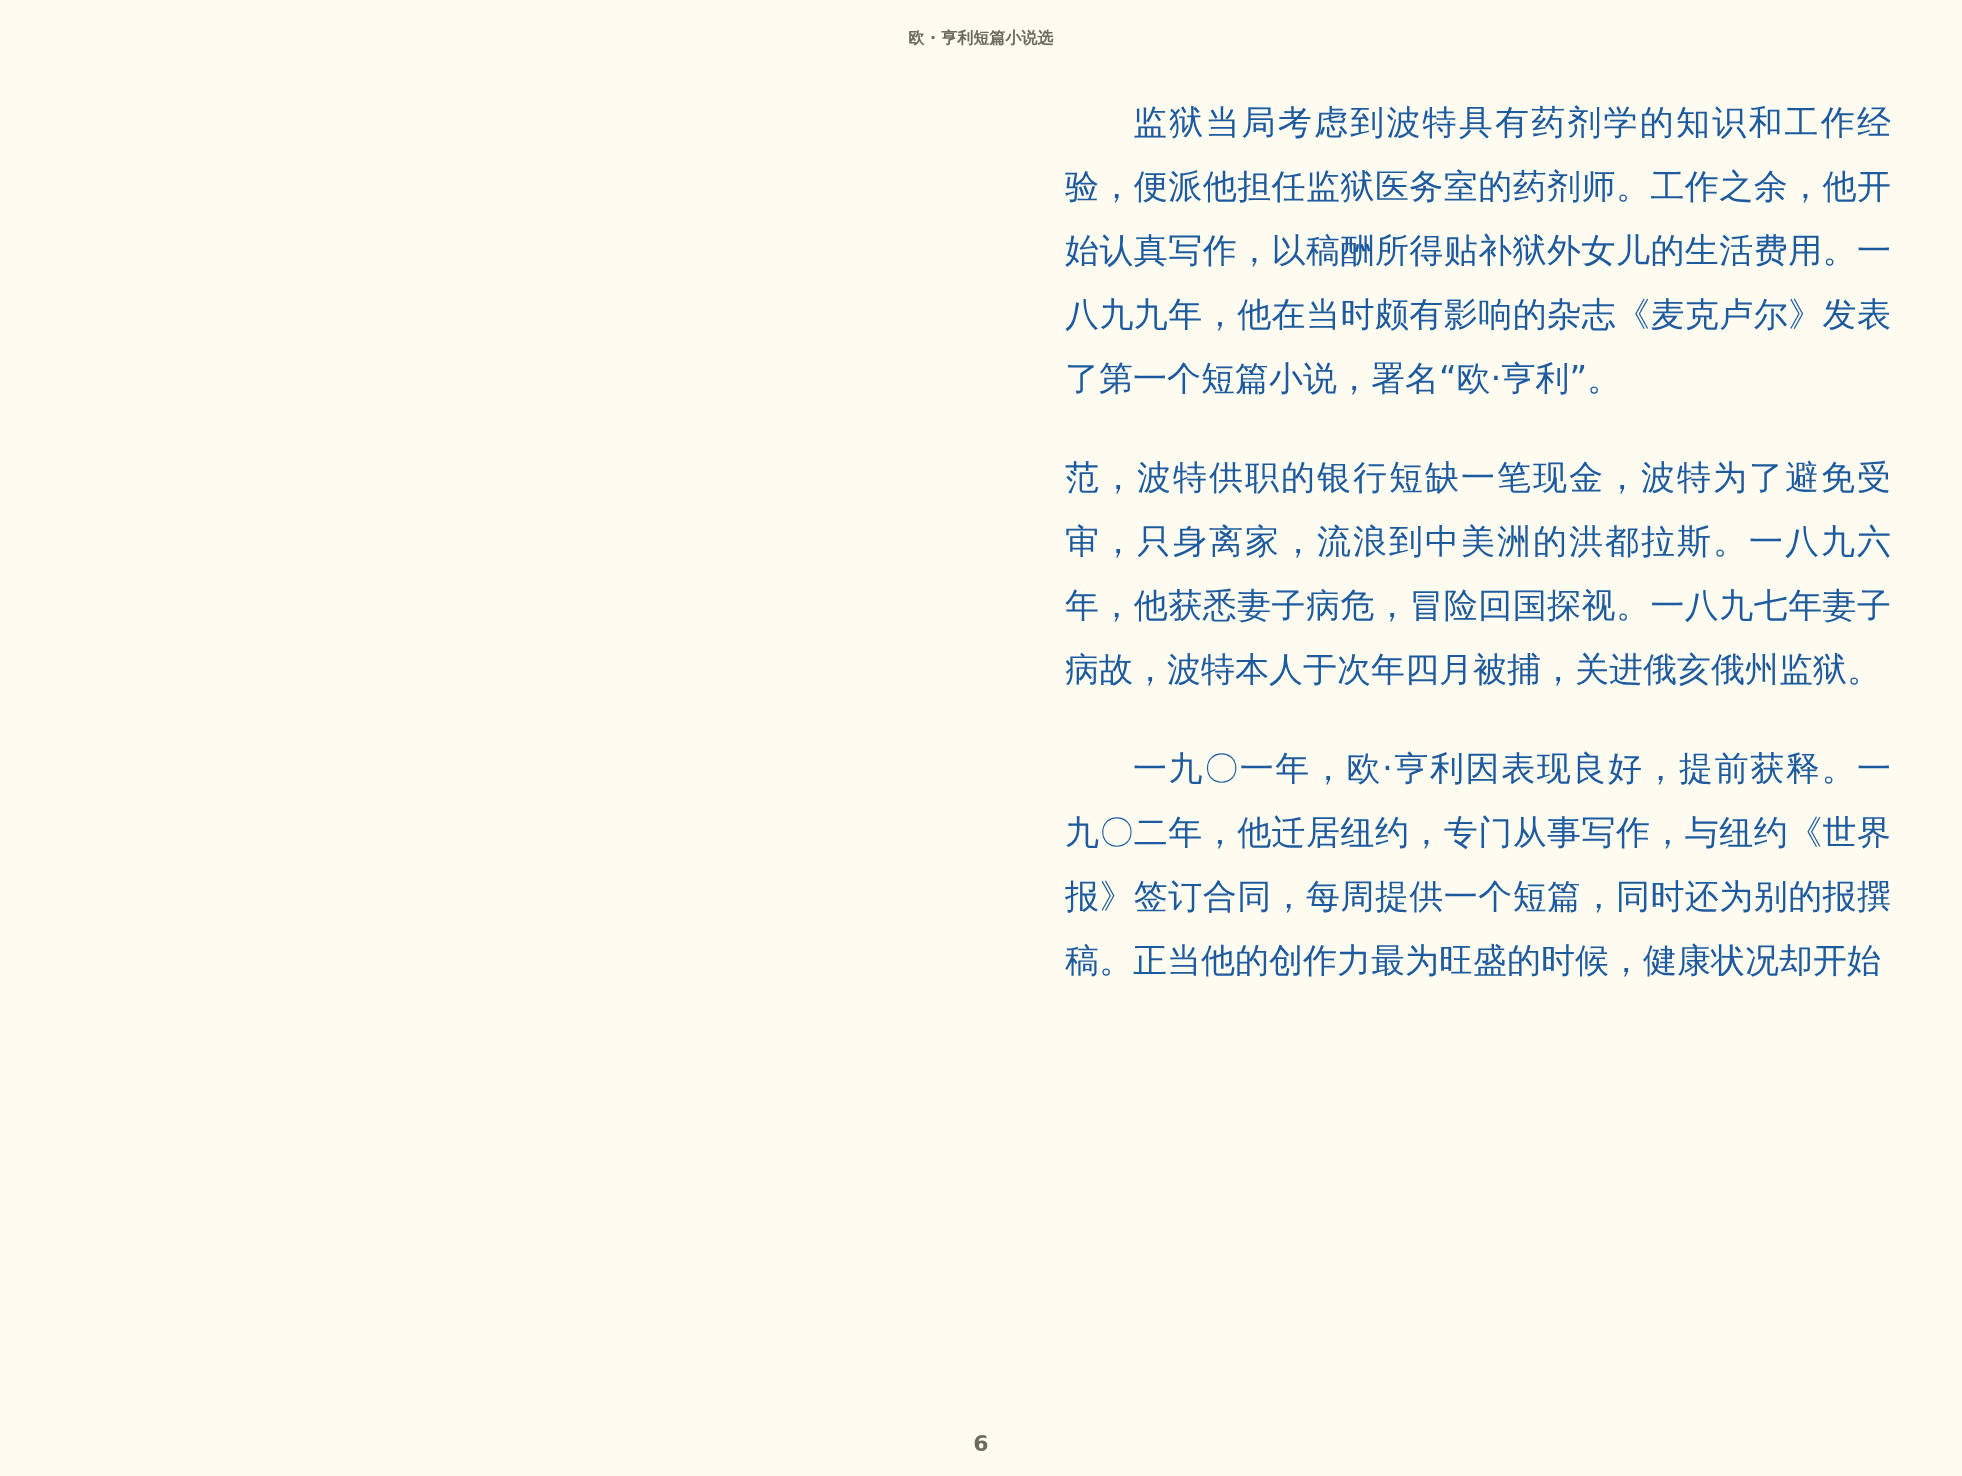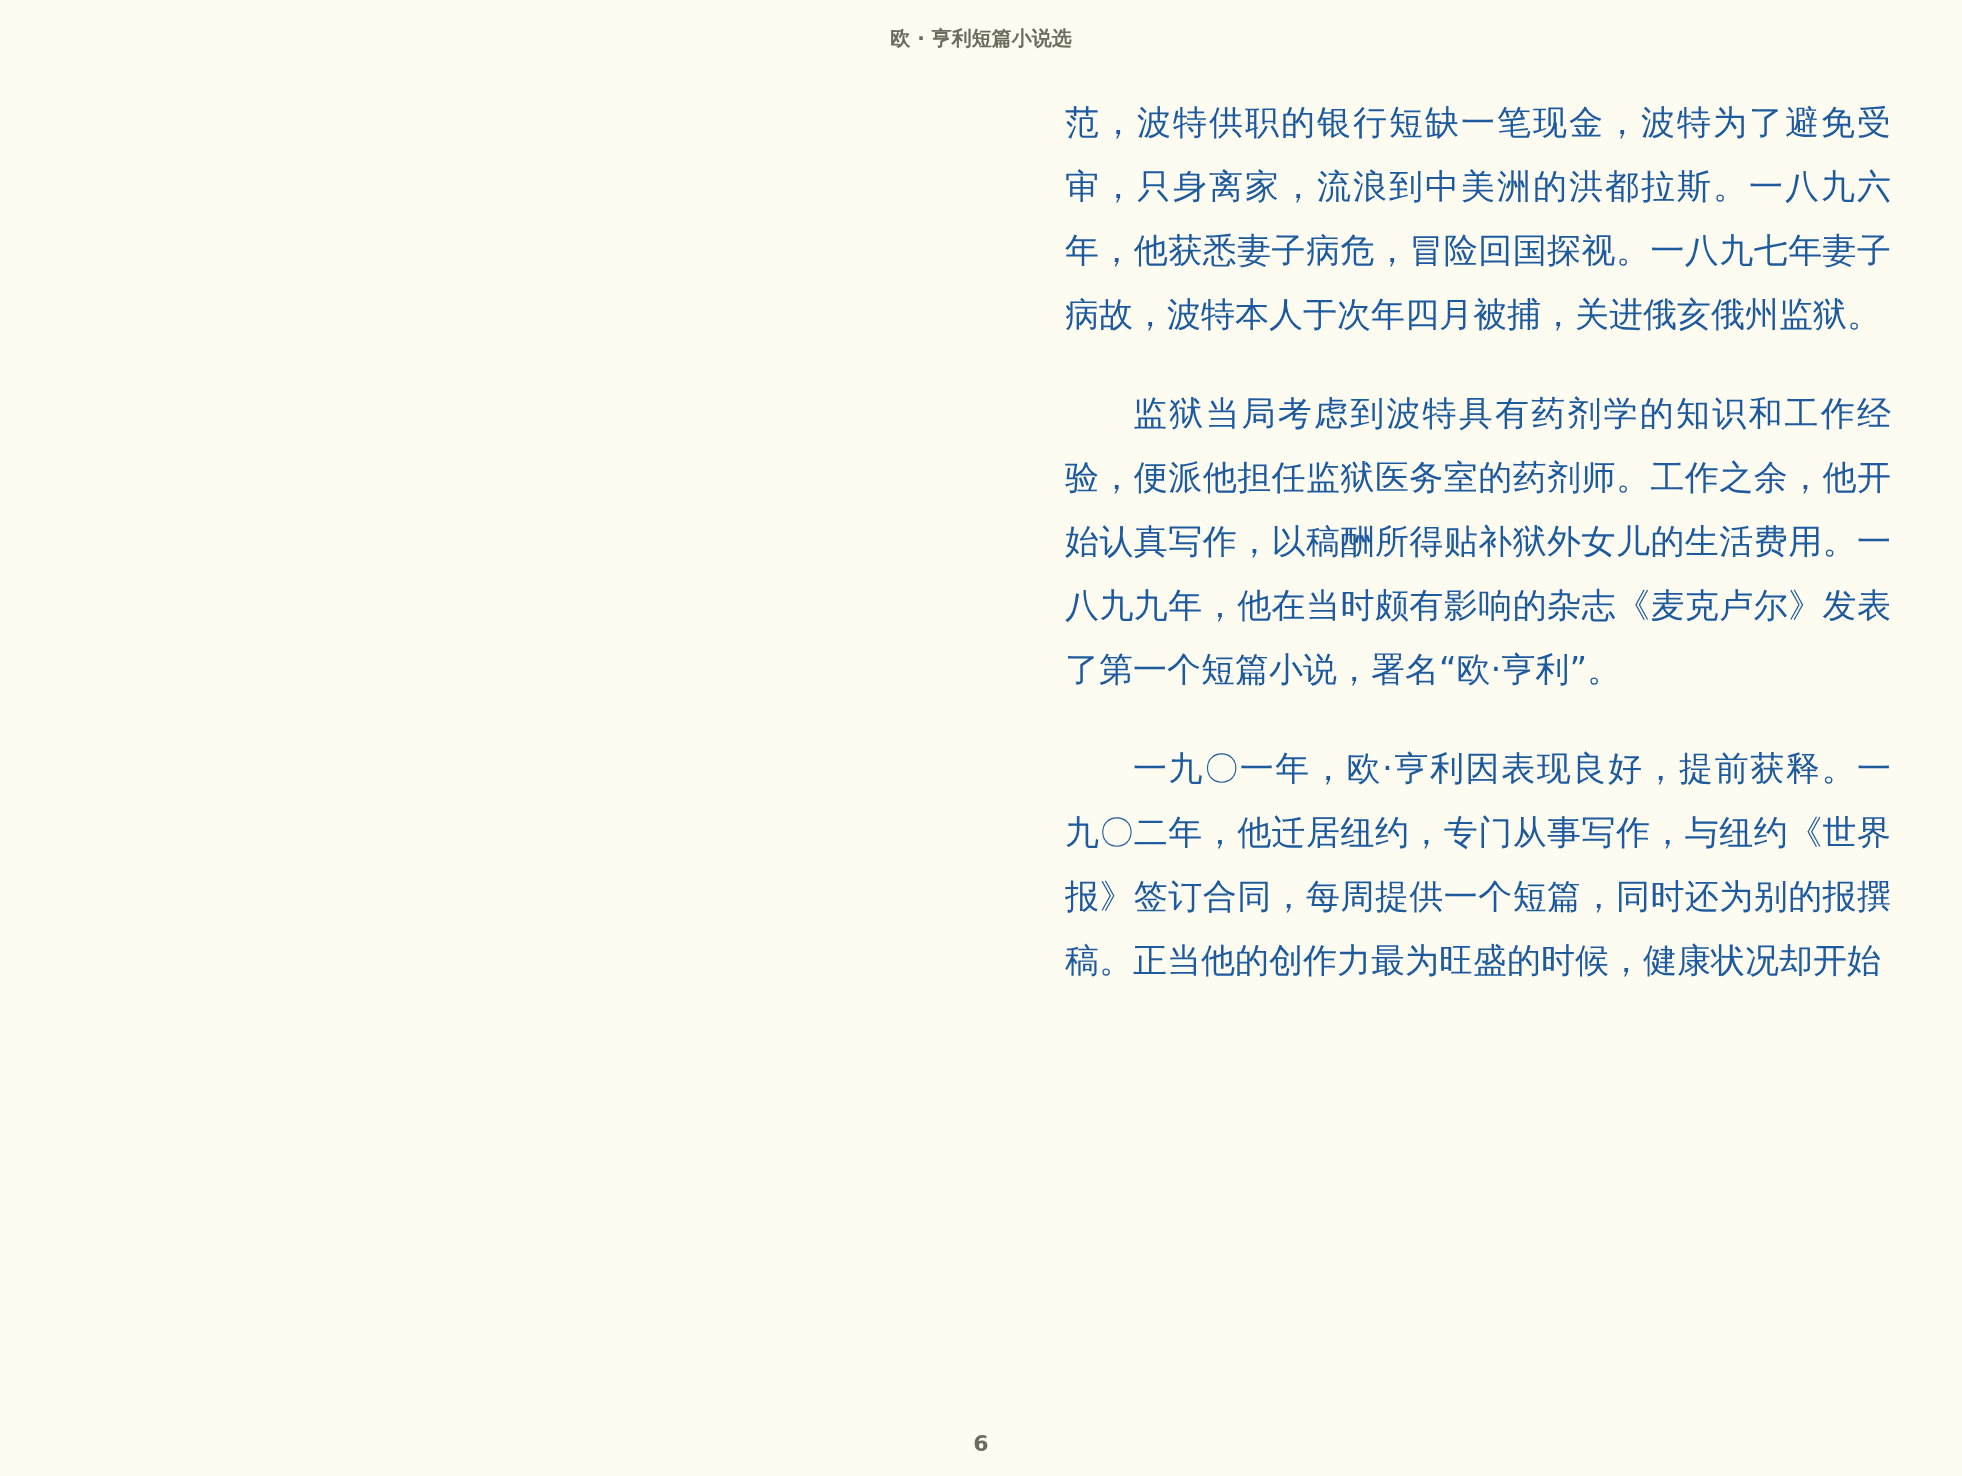--- a/index.html
+++ b/index.html
@@ -6,21 +6,21 @@
   body {
     width: 1962px; height: 1476px;
     background: #fefcf0;
     position: relative;
     overflow: hidden;
     font-family: "DejaVu Sans", "Liberation Sans", sans-serif;
   }
   .running-header {
     position: absolute; top: 22px; left: 0; width: 1962px;
     text-align: center;
-    font-size: 20px; font-weight: bold;
+    font-size: 16px; font-weight: bold;
     color: #6b6b5e;
     line-height: 32px;
   }
   .column {
     position: absolute;
     width: 826px;
     color: #1d5a9e;
     font-size: 34px;
     line-height: 64px;
   }
@@ -52,18 +52,18 @@
 </style>
 </head>
 <body>
 
 <div class="running-header">欧 · 亨利短篇小说选</div>
 
 <div class="column col-left">
 </div>
 
 <div class="column col-right">
+  <p class="para">监狱当局考虑到波特具有药剂学的知识和工作经验，便派他担任监狱医务室的药剂师。工作之余，他开始认真写作，以稿酬所得贴补狱外女儿的生活费用。一八九九年，他在当时颇有影响的杂志《麦克卢尔》发表了第一个短篇小说，署名“欧·亨利”。</p>
   <p class="para no-indent">范，波特供职的银行短缺一笔现金，波特为了避免受审，只身离家，流浪到中美洲的洪都拉斯。一八九六年，他获悉妻子病危，冒险回国探视。一八九七年妻子病故，波特本人于次年四月被捕，关进俄亥俄州监狱。</p>
-  <p class="para">监狱当局考虑到波特具有药剂学的知识和工作经验，便派他担任监狱医务室的药剂师。工作之余，他开始认真写作，以稿酬所得贴补狱外女儿的生活费用。一八九九年，他在当时颇有影响的杂志《麦克卢尔》发表了第一个短篇小说，署名“欧·亨利”。</p>
   <p class="para">一九〇一年，欧·亨利因表现良好，提前获释。一九〇二年，他迁居纽约，专门从事写作，与纽约《世界报》签订合同，每周提供一个短篇，同时还为别的报撰稿。正当他的创作力最为旺盛的时候，健康状况却开始</p>
 </div>
 
 <div class="page-number">6</div>
 
 </body></html>

